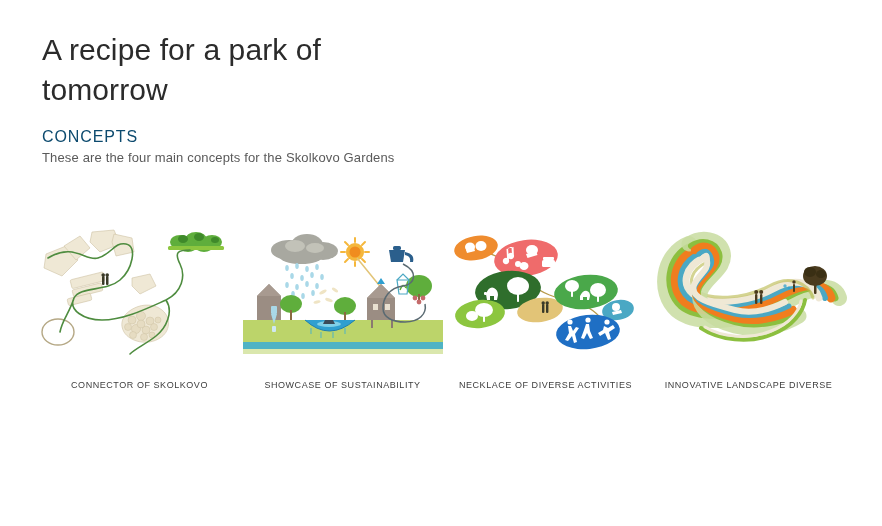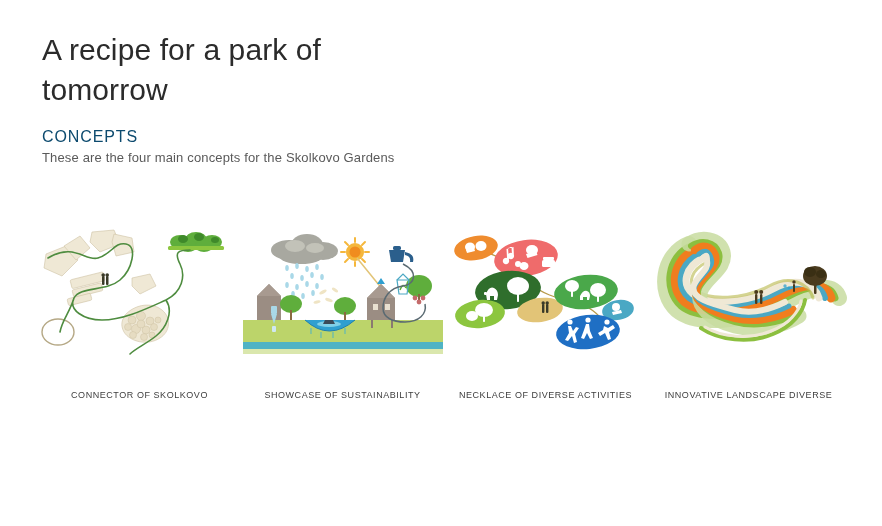--- a/index.html
+++ b/index.html
@@ -67,21 +67,21 @@
     display: flex;
     flex-direction: column;
     align-items: center;
   }
   .concept-art {
     width: 200px;
     height: 132px;
     display: block;
   }
   .concept-label {
-    margin-top: 30px;
+    margin-top: 20px;
     font-size: 9px;
     letter-spacing: 0.55px;
     color: #3d3d3d;
     text-align: center;
     white-space: nowrap;
   }
 </style>
 </head>
 <body>
 

